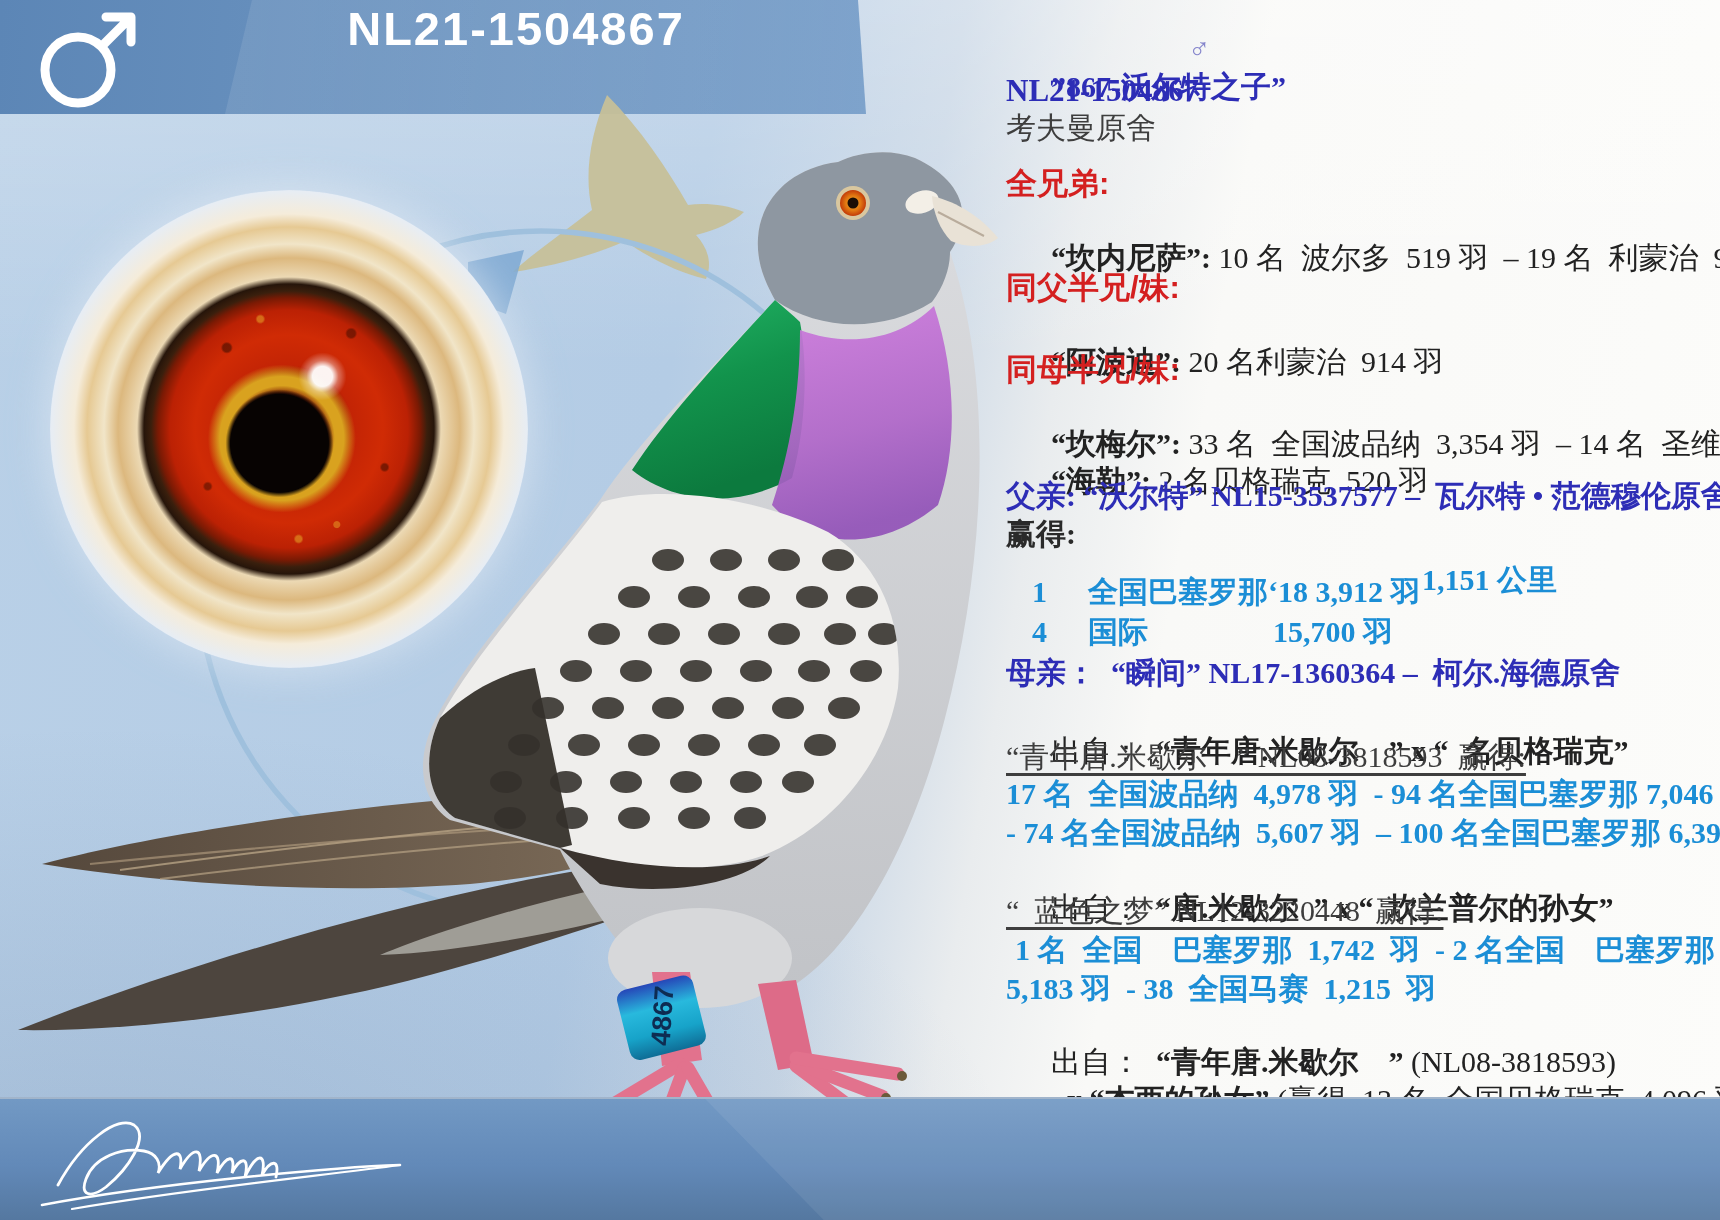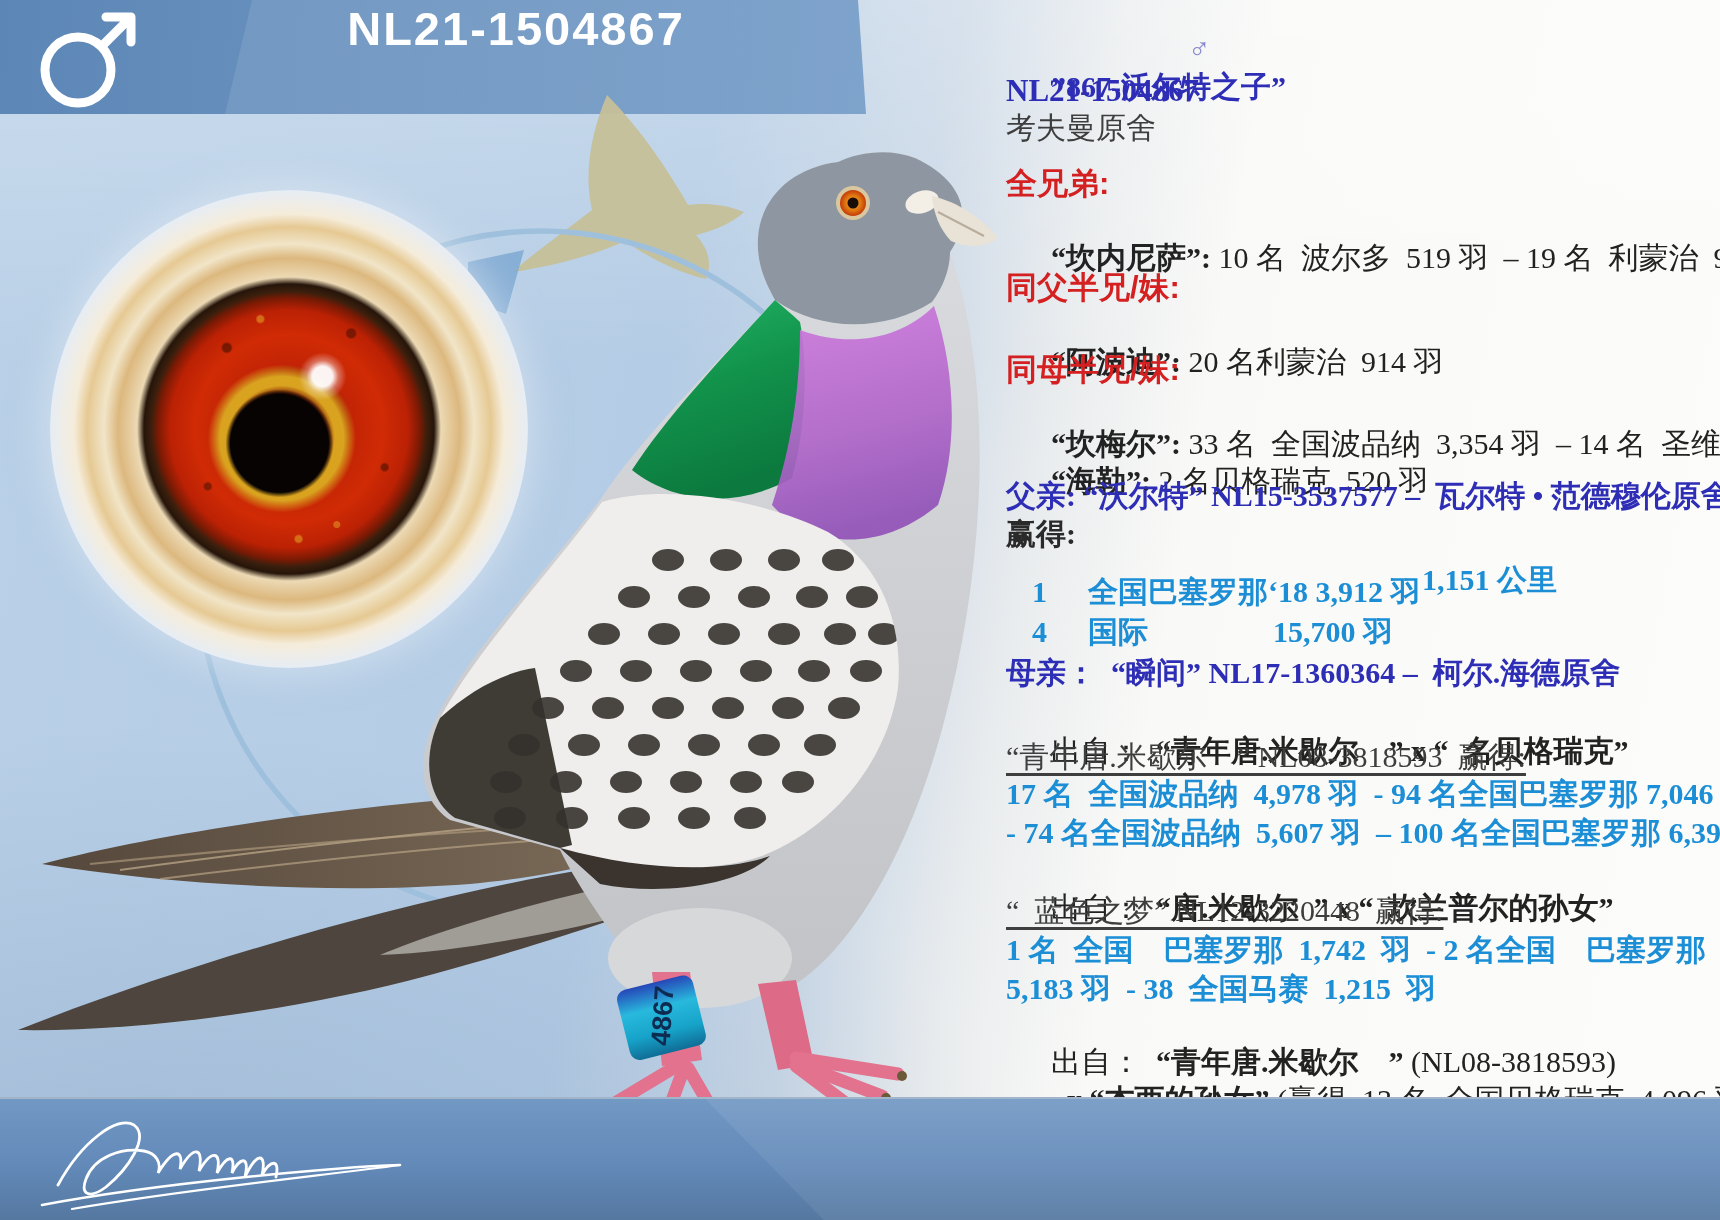--- a/index.html
+++ b/index.html
@@ -267,21 +267,21 @@
     <div class="ln" style="top:697px;">
       <span>出自：  </span><span class="b">“青年唐.米歇尔    ” x “  名贝格瑞克”</span>
     </div>
     <div class="ln gray u" style="top:739px;">“青年唐.米歇尔    ” NL08-3818593  赢得:</div>
     <div class="ln lblue" style="top:776px;">17 名  全国波品纳  4,978 羽  - 94 名全国巴塞罗那 7,046 羽</div>
     <div class="ln lblue" style="top:815px;">- 74 名全国波品纳  5,607 羽  – 100 名全国巴塞罗那 6,392 羽</div>
     <div class="ln" style="top:854px;">
       <span>出自：  </span><span class="b">“唐.米歇尔  ” x “  坎兰普尔的孙女”</span>
     </div>
     <div class="ln gray u" style="top:893px;">“  蓝色之梦” NL12-3220448  赢得:</div>
-    <div class="ln lblue" style="top:932px;">1 名  全国    巴塞罗那  1,742  羽  - 2 名全国    巴塞罗那</div>
+    <div class="ln lblue" style="top:932px;margin-left:9px;">1 名  全国    巴塞罗那  1,742  羽  - 2 名全国    巴塞罗那</div>
     <div class="ln lblue" style="top:971px;">5,183 羽  - 38  全国马赛  1,215  羽</div>
     <div class="ln" style="top:1008px;">
       <span>出自：  </span><span class="b">“青年唐.米歇尔    ”</span><span> (NL08-3818593)</span>
     </div>
     <div class="ln" style="top:1046px;left:16px;">
       <span class="b">x “杰西的孙女”</span><span> (赢得  13 名  全国贝格瑞克  4,096 羽)</span>
     </div>
   </div>
 
   <div class="band">

